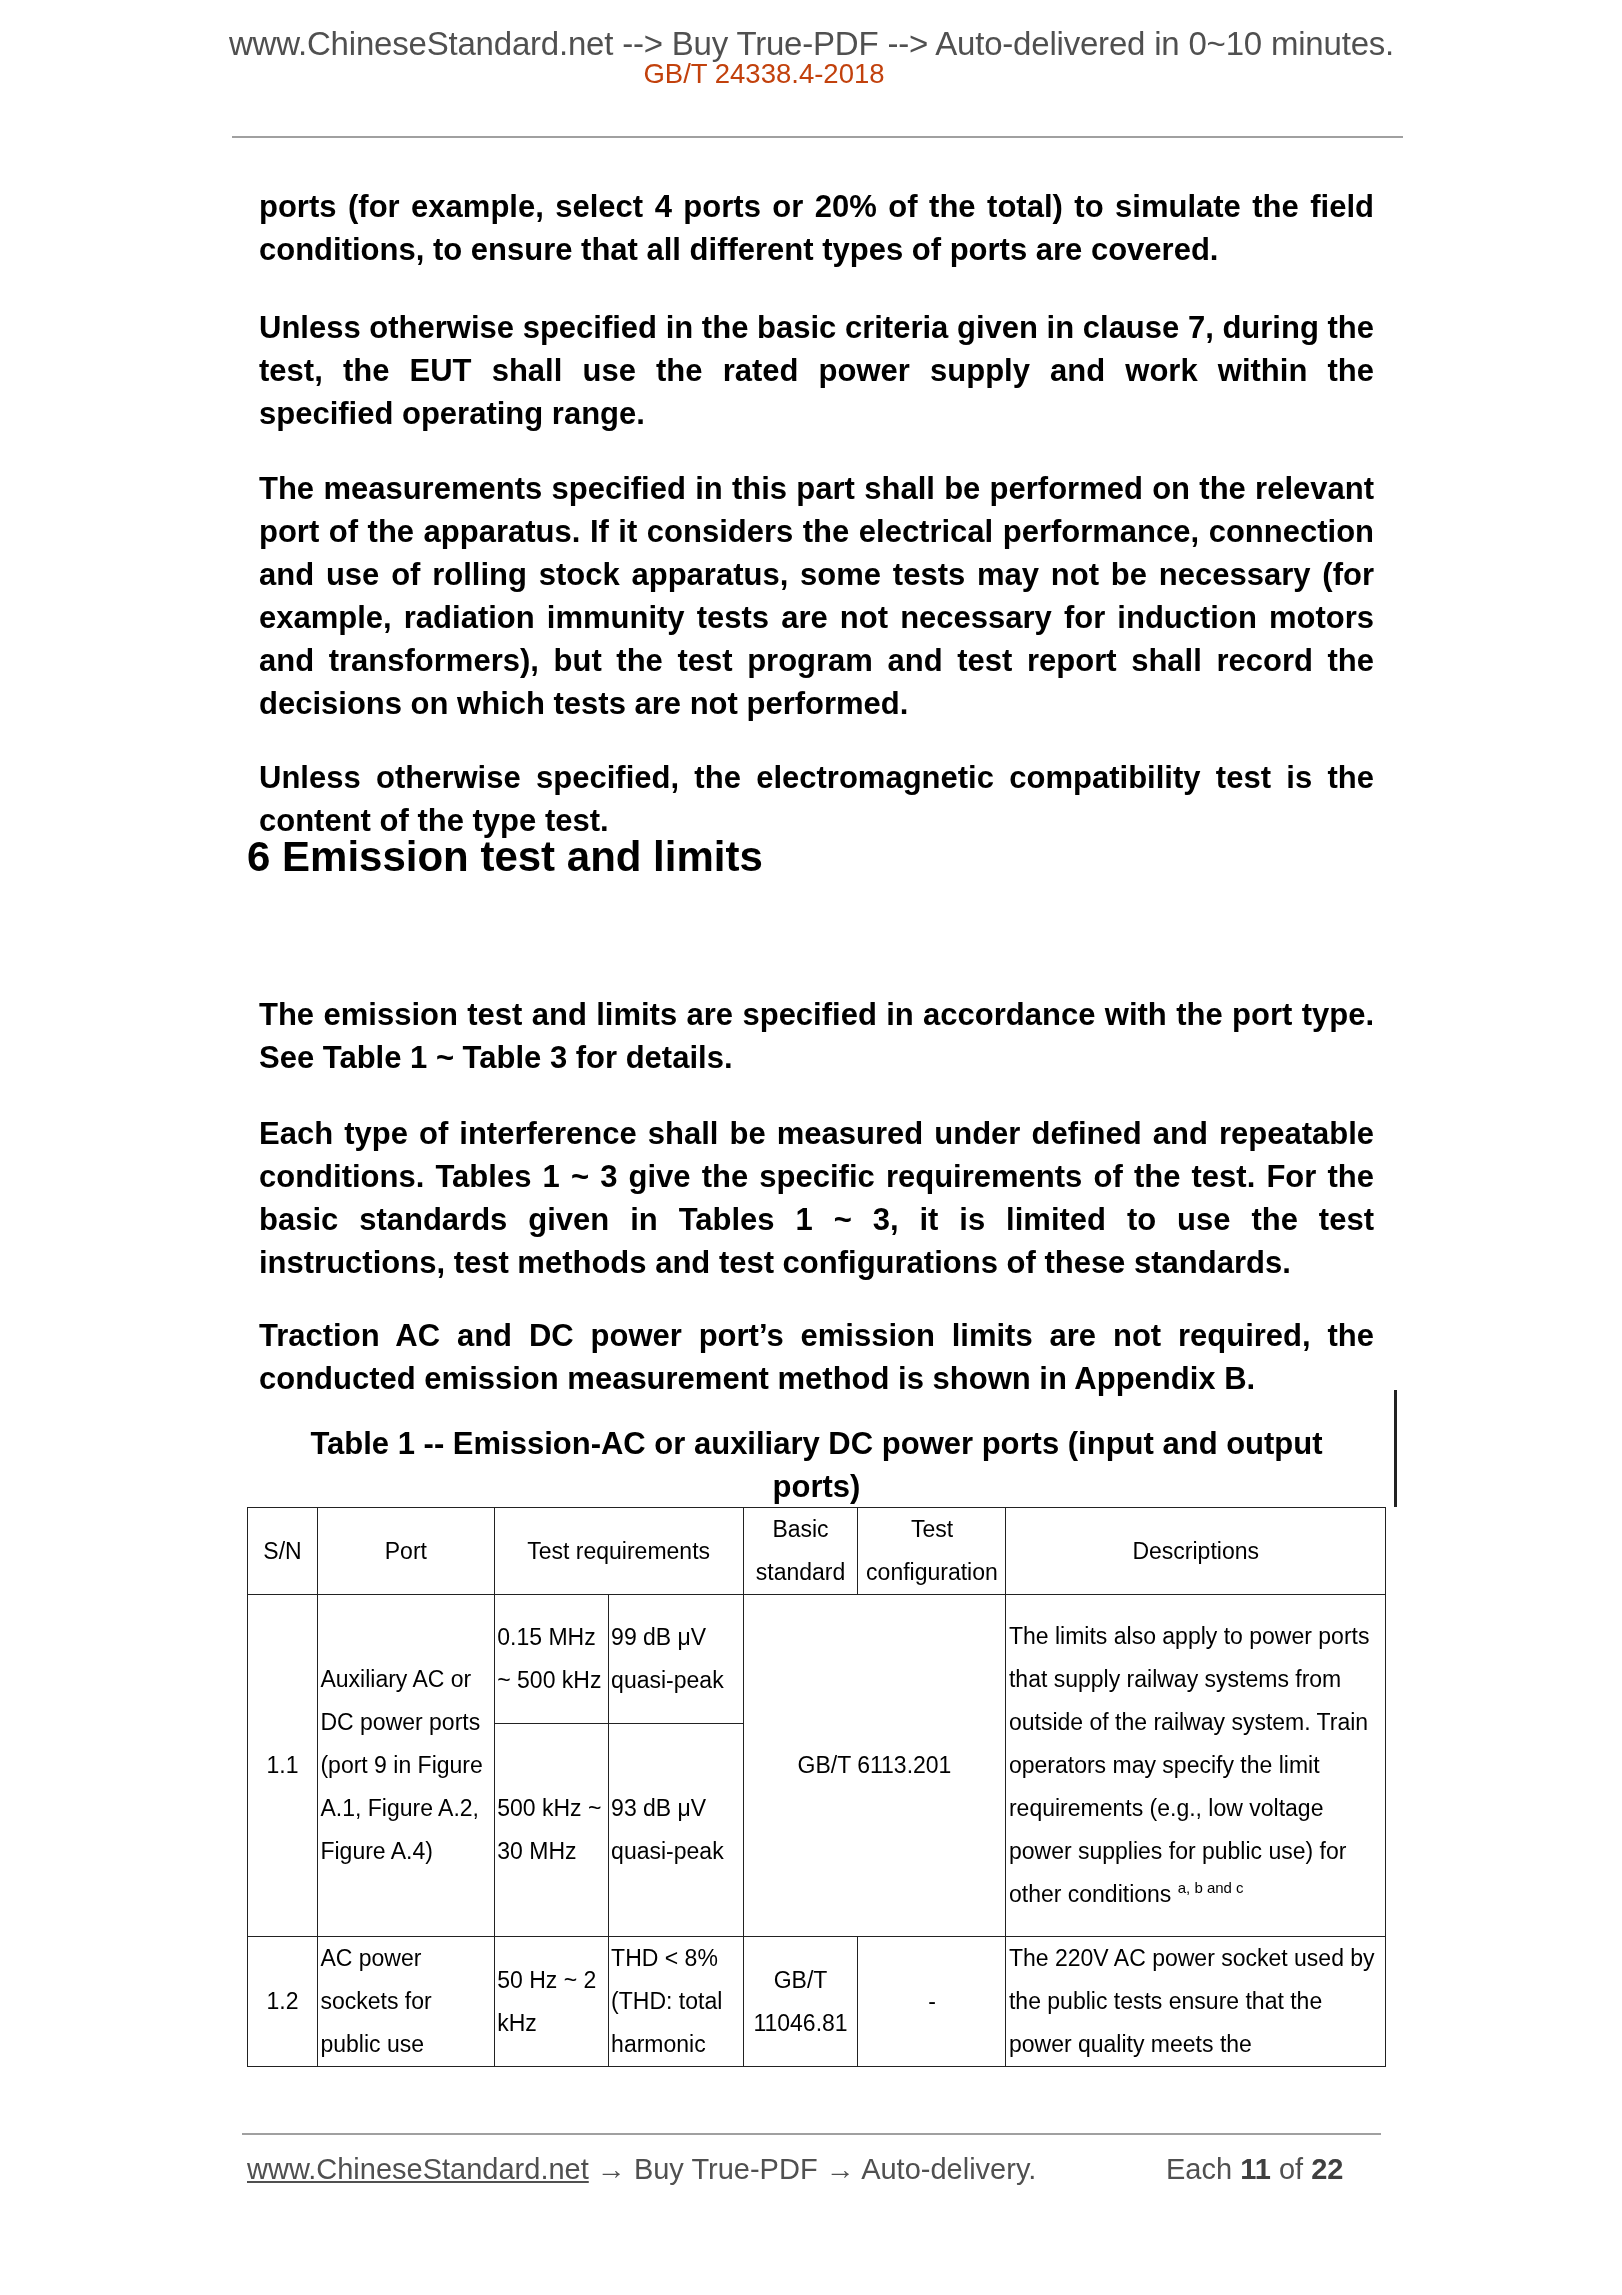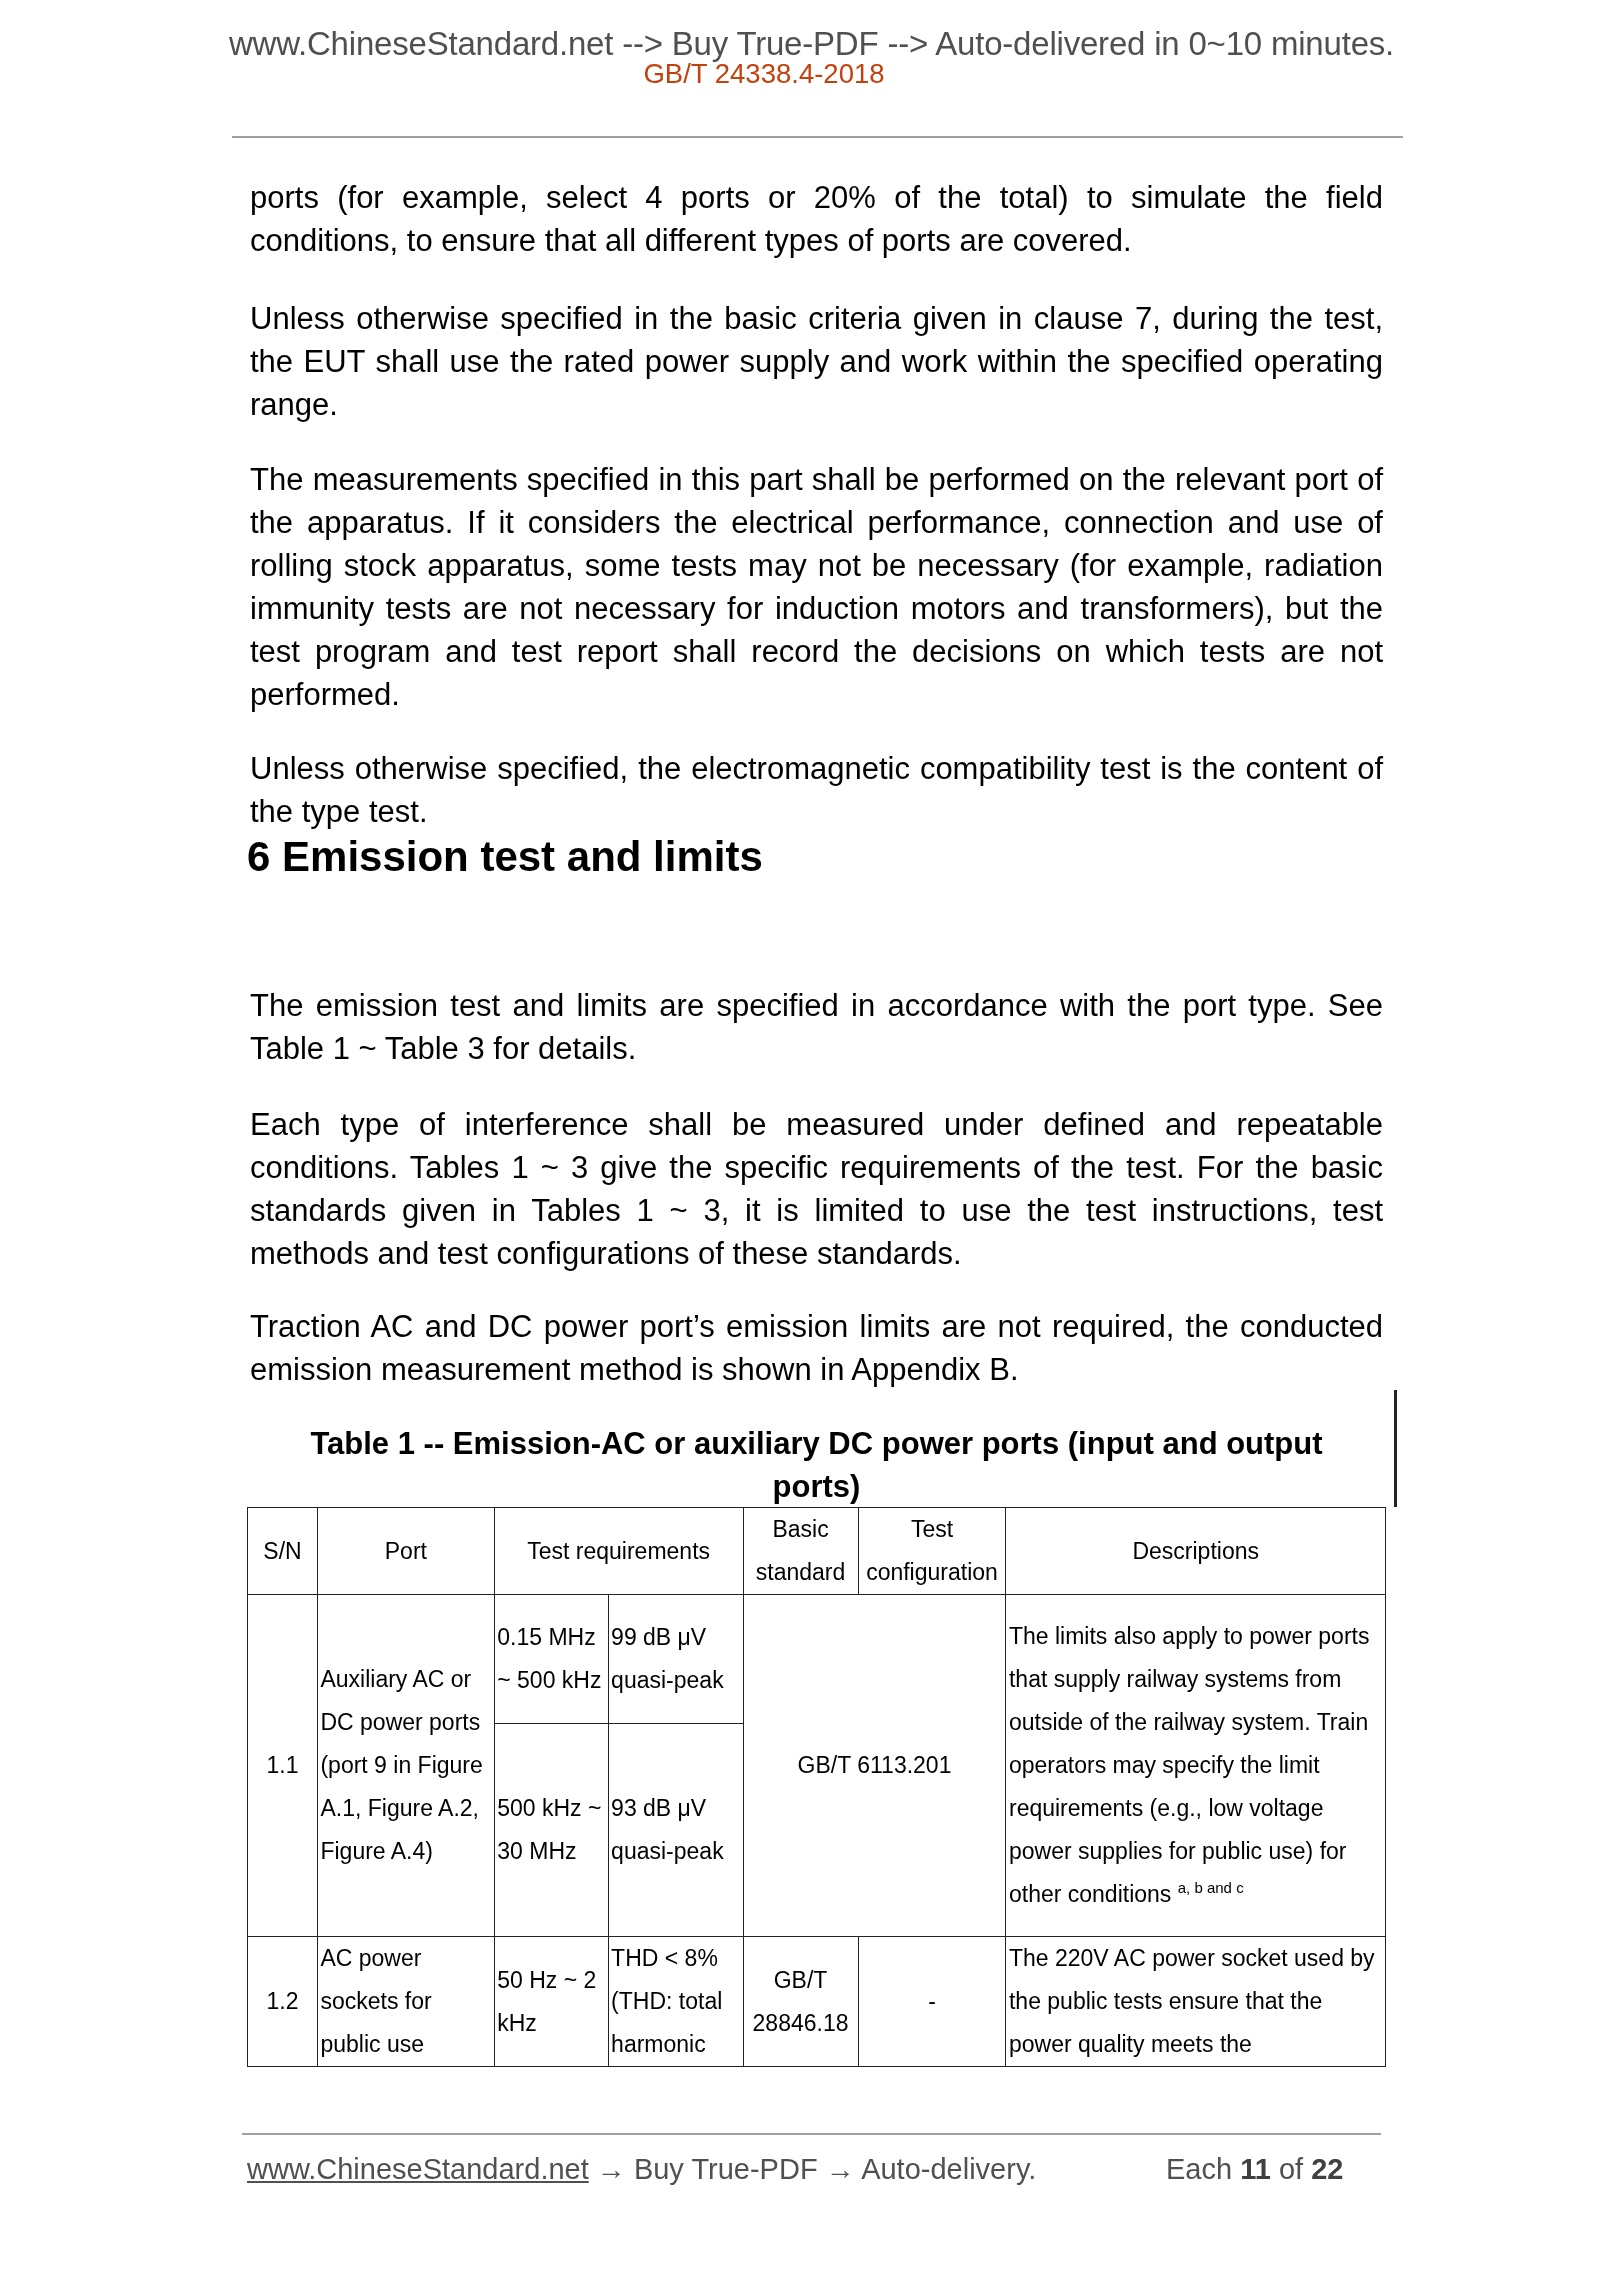--- a/index.html
+++ b/index.html
@@ -5,21 +5,21 @@
   html, body { margin:0; padding:0; background:#ffffff; }
   body { width:1623px; height:2295px; position:relative; overflow:hidden;
          font-family:"Liberation Sans", sans-serif; color:#000; }
   .banner { position:absolute; left:0; top:25px; width:1623px; text-align:center;
             font-size:33px; color:#505050; letter-spacing:-0.2px; }
   .docid { position:absolute; left:0; top:58px; width:1528px; text-align:center;
            font-size:27.5px; color:#c2410c; }
   .hrule { position:absolute; height:1.7px; background:#a0a0a0; }
   .body-text { position:absolute; left:247px; width:1139px; font-size:31px; line-height:43px;
                text-align:justify; }
-  .body-text p { margin:3px; text-align:justify; }
+  .body-text p { margin:12px; text-align:justify;font-weight:bold; }
   .heading { position:absolute; left:247px; font-size:42px; font-weight:bold; }
   .table-title { position:absolute; left:247px; width:1139px; text-align:center;
                  font-size:31px; font-weight:bold; line-height:43px; }
   .sidebar-line { position:absolute; left:1394px; top:1390px; width:2.5px; height:117px; background:#222; }
   table.t1 { position:absolute; left:247px; top:1507px; width:1139px; border-collapse:collapse;
              font-size:23px; line-height:43px; }
   table.t1 td { border:1.7px solid #222; vertical-align:middle; padding:0 2.5px; }
   .c { text-align:center; }
   .l { text-align:left; }
   .sup { font-size:15px; vertical-align:super; line-height:0; }
@@ -92,21 +92,21 @@
   </tr>
   <tr style="height:213px;">
     <td class="l">500 kHz ~ 30 MHz</td>
     <td class="l">93 dB μV quasi-peak</td>
   </tr>
   <tr style="height:130px;">
     <td class="c">1.2</td>
     <td class="l">AC power sockets for public use</td>
     <td class="l">50 Hz ~ 2 kHz</td>
     <td class="l">THD &lt; 8% (THD: total harmonic</td>
-    <td class="c">GB/T 28846.18</td>
+    <td class="c">GB/T 11046.81</td>
     <td class="c">-</td>
     <td class="l">The 220V AC power socket used by the public tests ensure that the power quality meets the</td>
   </tr>
 </tbody>
   </table>
 
 <div class="hrule" style="left:242px; top:2133px; width:1139px;"></div>
 
 <div class="footer" style="left:247px;">
   <a>www.ChineseStandard.net</a>

